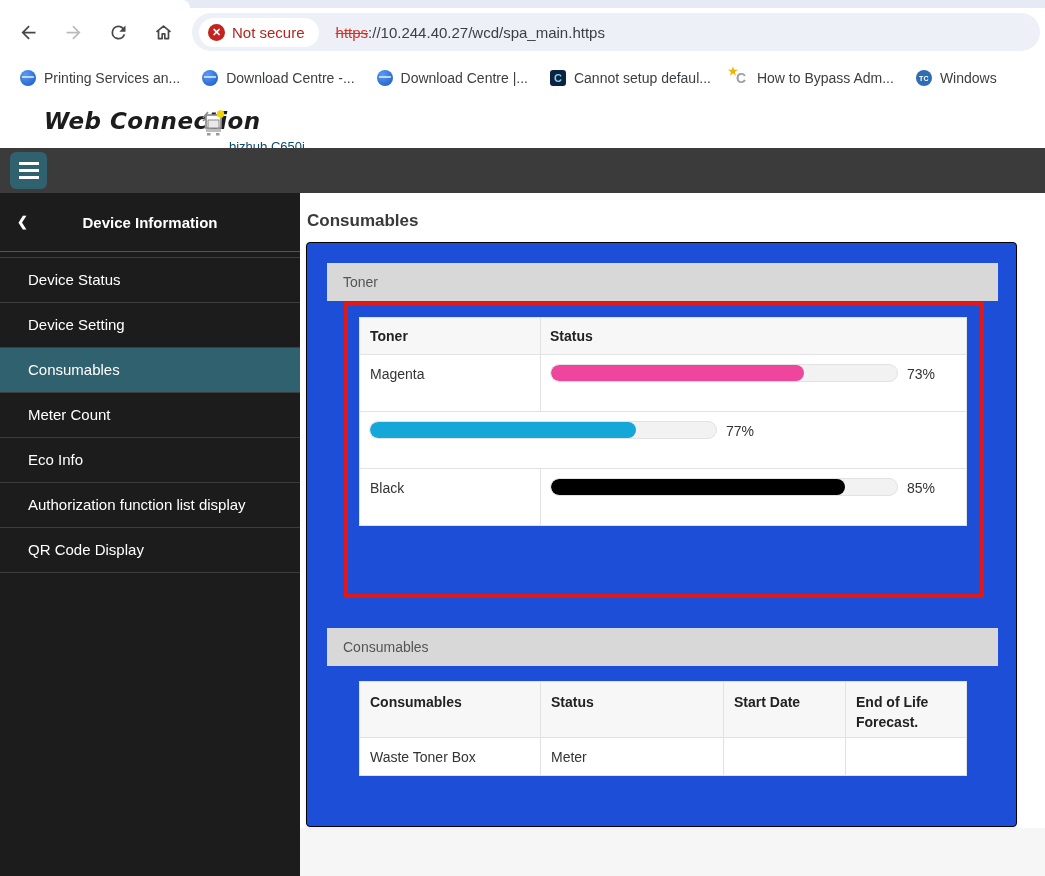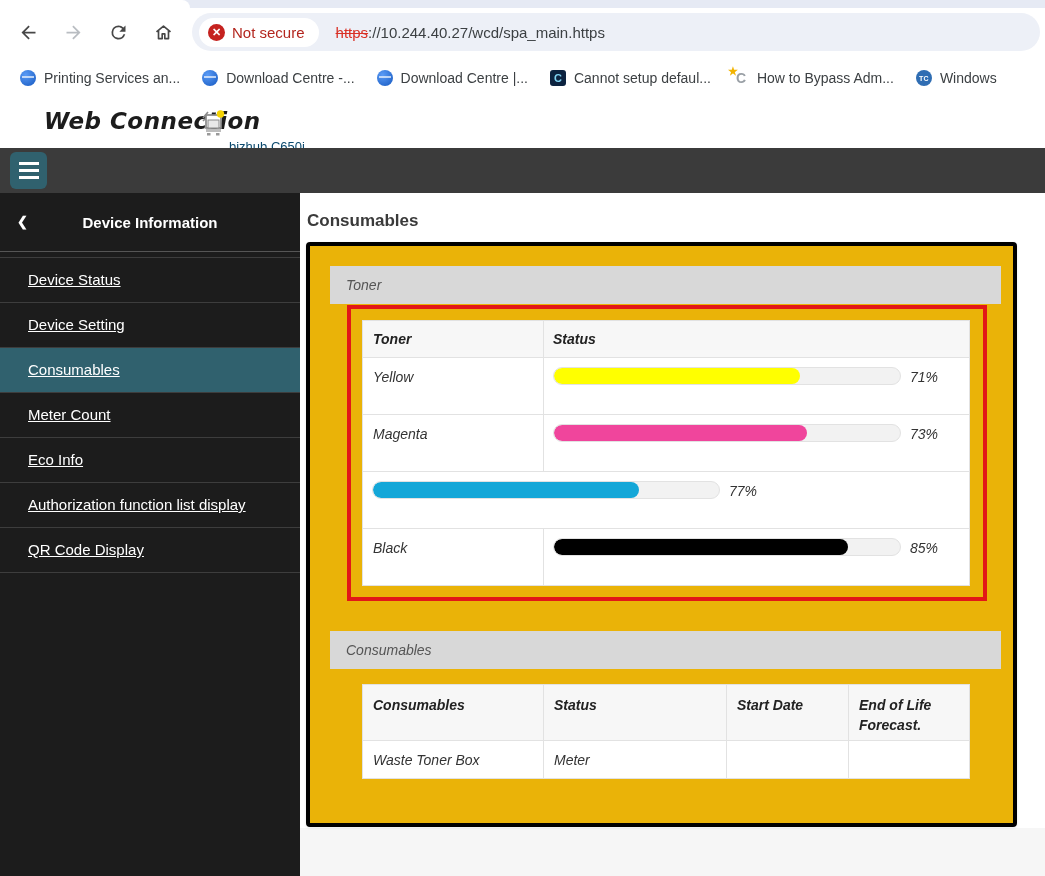--- a/index.html
+++ b/index.html
@@ -44,27 +44,27 @@
 
   .menubar { position:absolute; top:148px; left:0; width:1045px; height:45px; background:#3b3b3b; }
   .hamburger { position:absolute; left:10px; top:4px; width:37px; height:37px; background:#30616e; border-radius:6px; display:flex; flex-direction:column; align-items:center; justify-content:center; gap:3.5px; }
   .hamburger span { display:block; width:20px; height:3.2px; background:#fff; }
 
   
   .sidebar { position:absolute; top:193px; left:0; width:300px; height:683px; background:#1c1c1c; }
   .sidebar-header { position:relative; height:59px; display:flex; align-items:center; justify-content:center; color:#fff; font-size:15px; font-weight:bold; border-bottom:1px solid #555; }
   .back-chevron { position:absolute; left:17px; top:21px; color:#fff; font-size:13px; font-weight:bold; }
   .nav-list { margin-top:5px; border-top:1px solid #3d3d3d; }
-  .nav-item { height:45px; line-height:44px; padding-left:28px; color:#fff; font-size:15px; border-bottom:1px solid #3d3d3d;text-decoration:underline; }
+  .nav-item { height:45px; line-height:44px; padding-left:28px; color:#fff; font-size:15px; border-bottom:1px solid #3d3d3d; }
   .nav-item.selected { background:#30616e; }
 
   
   .main { position:absolute; top:193px; left:300px; width:745px; height:683px; background:#fff; }
   .page-title { position:absolute; left:7px; top:18px; font-size:17px; font-weight:bold; color:#3a3a3a; }
-  .card { position:absolute; left:6px; top:49px; width:711px; height:585px; background:#eab308; border:4px solid #000000; border-radius:4px; box-shadow:0 1px 3px rgba(0,0,0,.09);font-style:italic; }
+  .card { position:absolute; left:6px; top:49px; width:711px; height:585px; background:#1d4ed8; border:1px solid #000000; border-radius:4px; box-shadow:0 1px 3px rgba(0,0,0,.09); }
   .below-card { position:absolute; left:0; top:635px; width:745px; height:48px; background:#f6f6f6; }
 
   .section-bar { position:absolute; left:20px; width:671px; height:38px; background:#d8d8d8; color:#555; font-size:14px; line-height:38px; padding-left:16px; }
   .section-bar.toner { top:20px; }
   .section-bar.cons { top:385px; }
 
   .red-box { position:absolute; left:37px; top:59px; width:640px; height:296px; border:4px solid #e21717; }
 
   .tbl { position:absolute; font-size:14px; color:#333; }
   .toner-tbl { left:52px; top:74px; width:608px; }
@@ -208,29 +208,20 @@
 
     <div class="red-box"></div>
 
     <div class="tbl toner-tbl">
       <div class="t-head">
         <div class="c1">Toner</div>
         <div class="c2">Status</div>
       </div>
 
       <div class="t-row">
-        <div class="c1">Yellow</div>
-        <div class="c2">
-          <div class="bar-track">
-              <div class="bar-fill" style="width: 71%; background: rgb(255, 255, 0);"></div>
-            </div>
-          <div class="pct">71%</div>
-        </div>
-      </div>
-      <div class="t-row">
         <div class="c1">Magenta</div>
         <div class="c2">
           <div class="bar-track">
               <div class="bar-fill" style="width: 73%; background: rgb(240, 69, 156);"></div>
             </div>
           <div class="pct">73%</div>
         </div>
       </div>
       <div class="t-row">
         <div class="c2">

